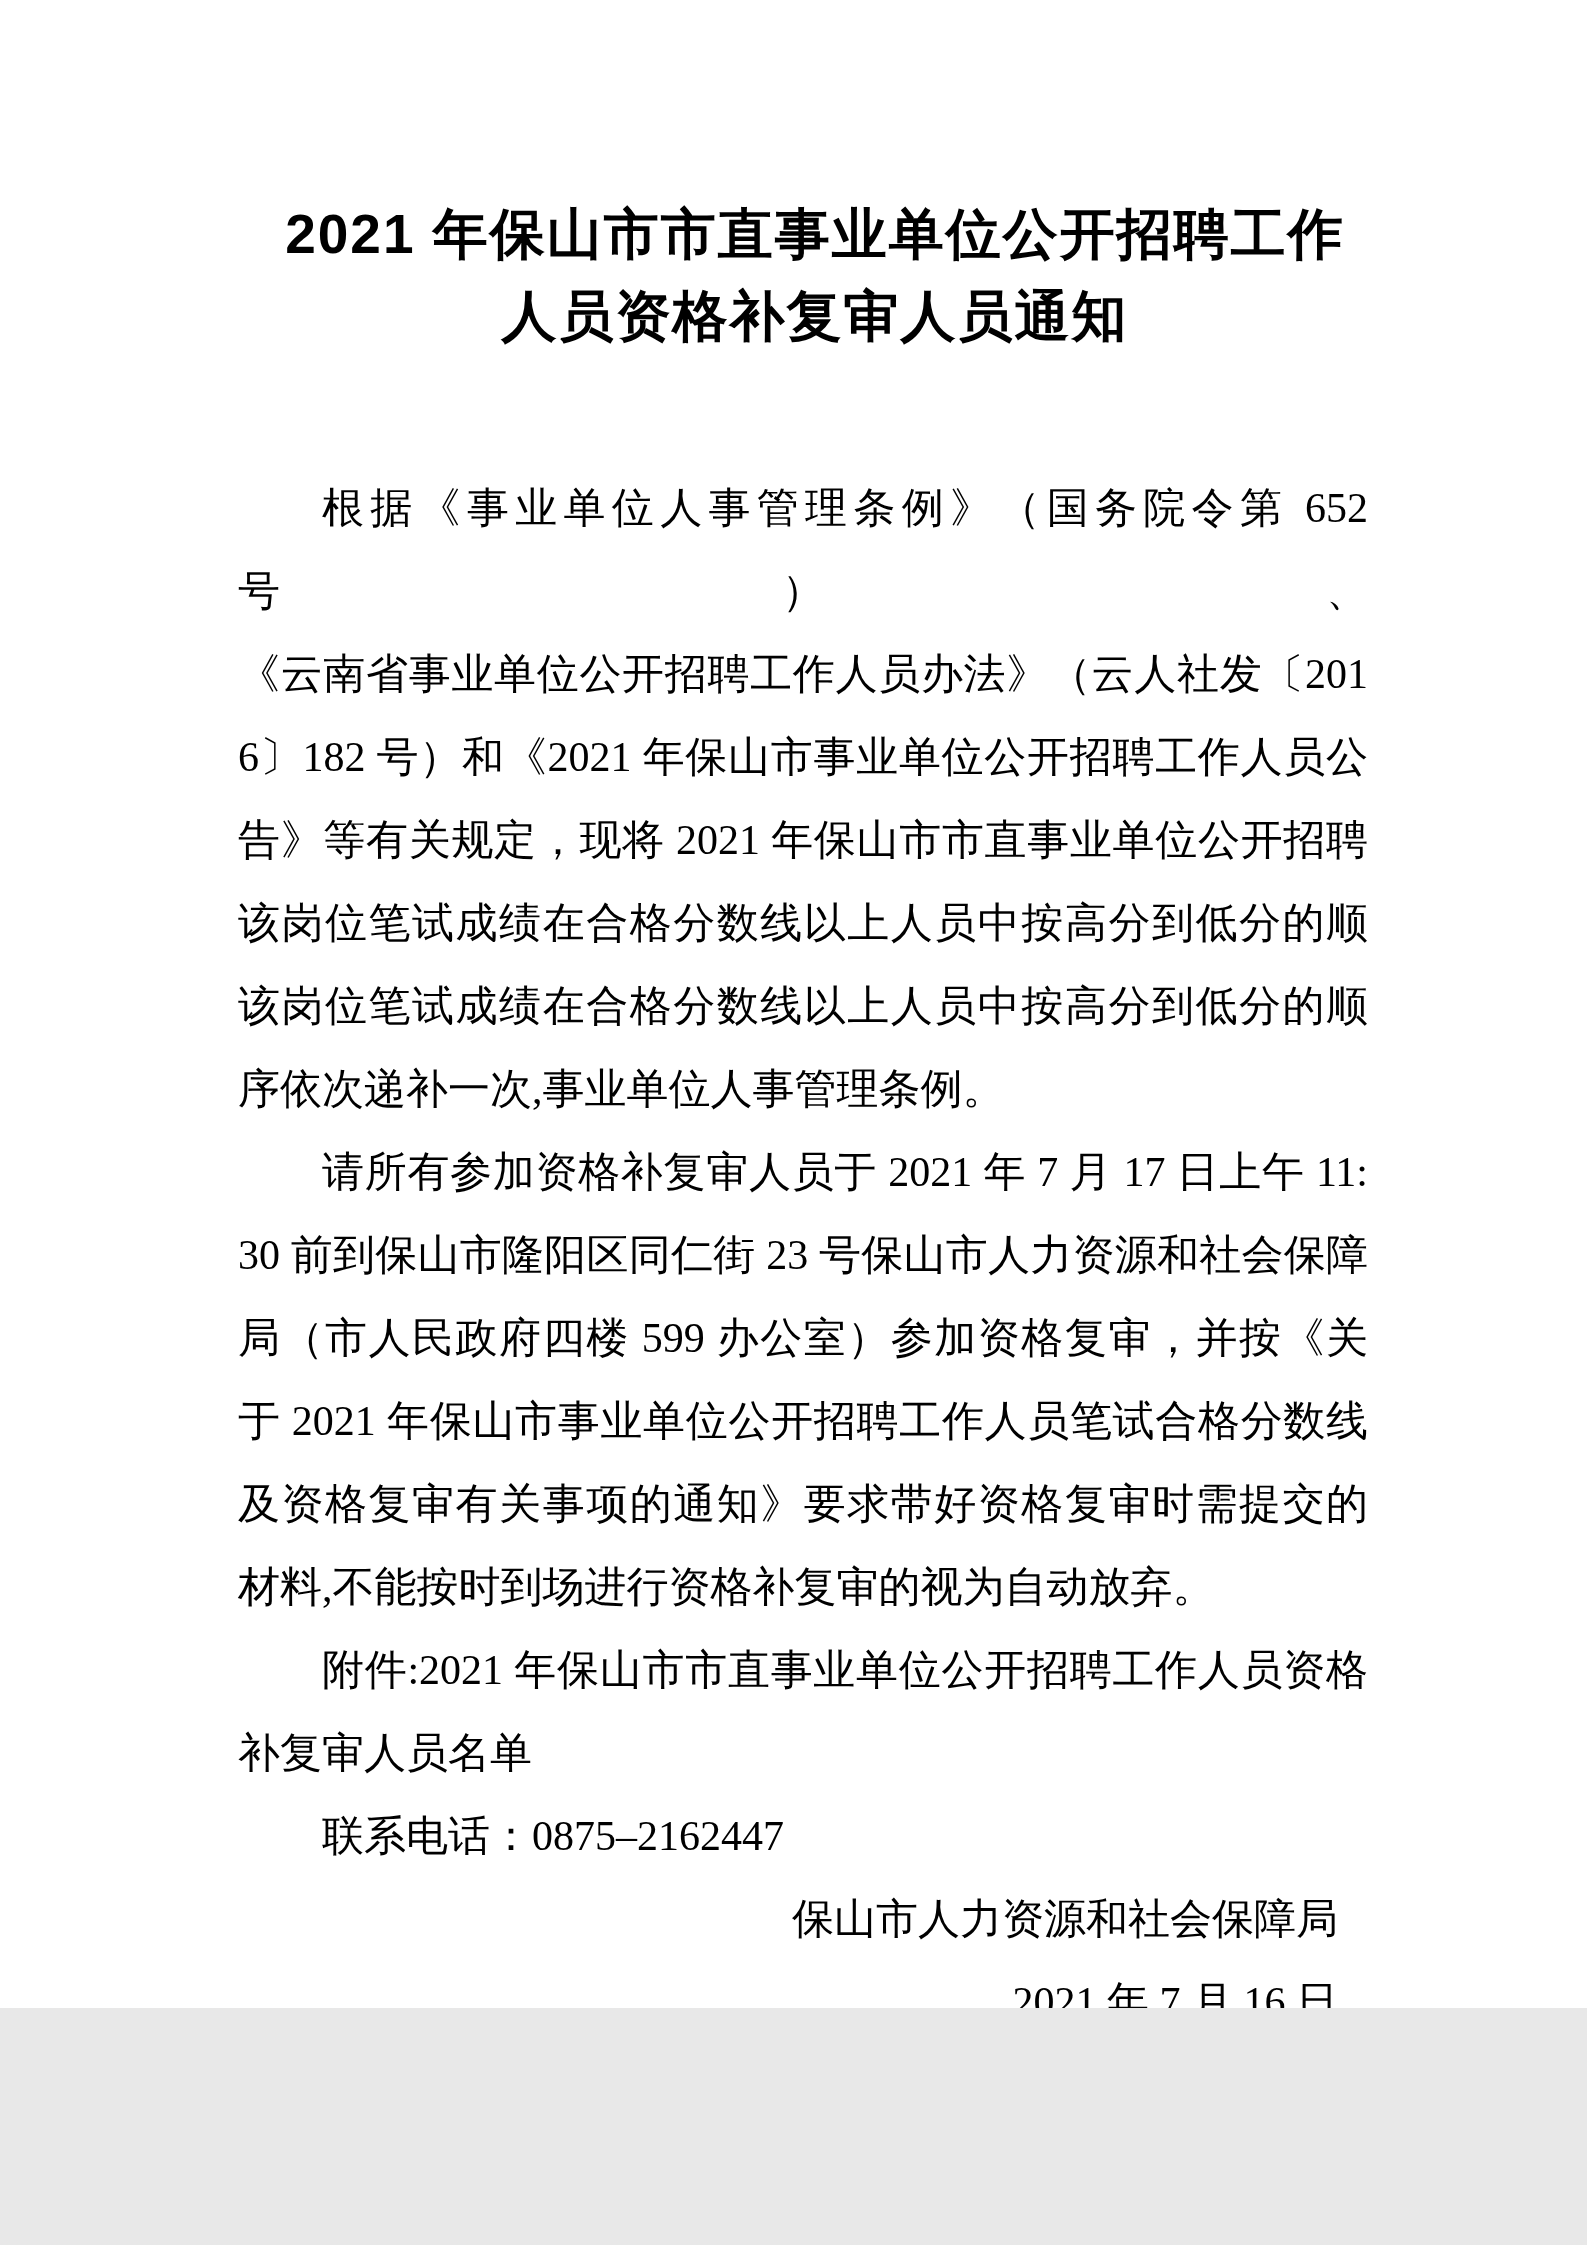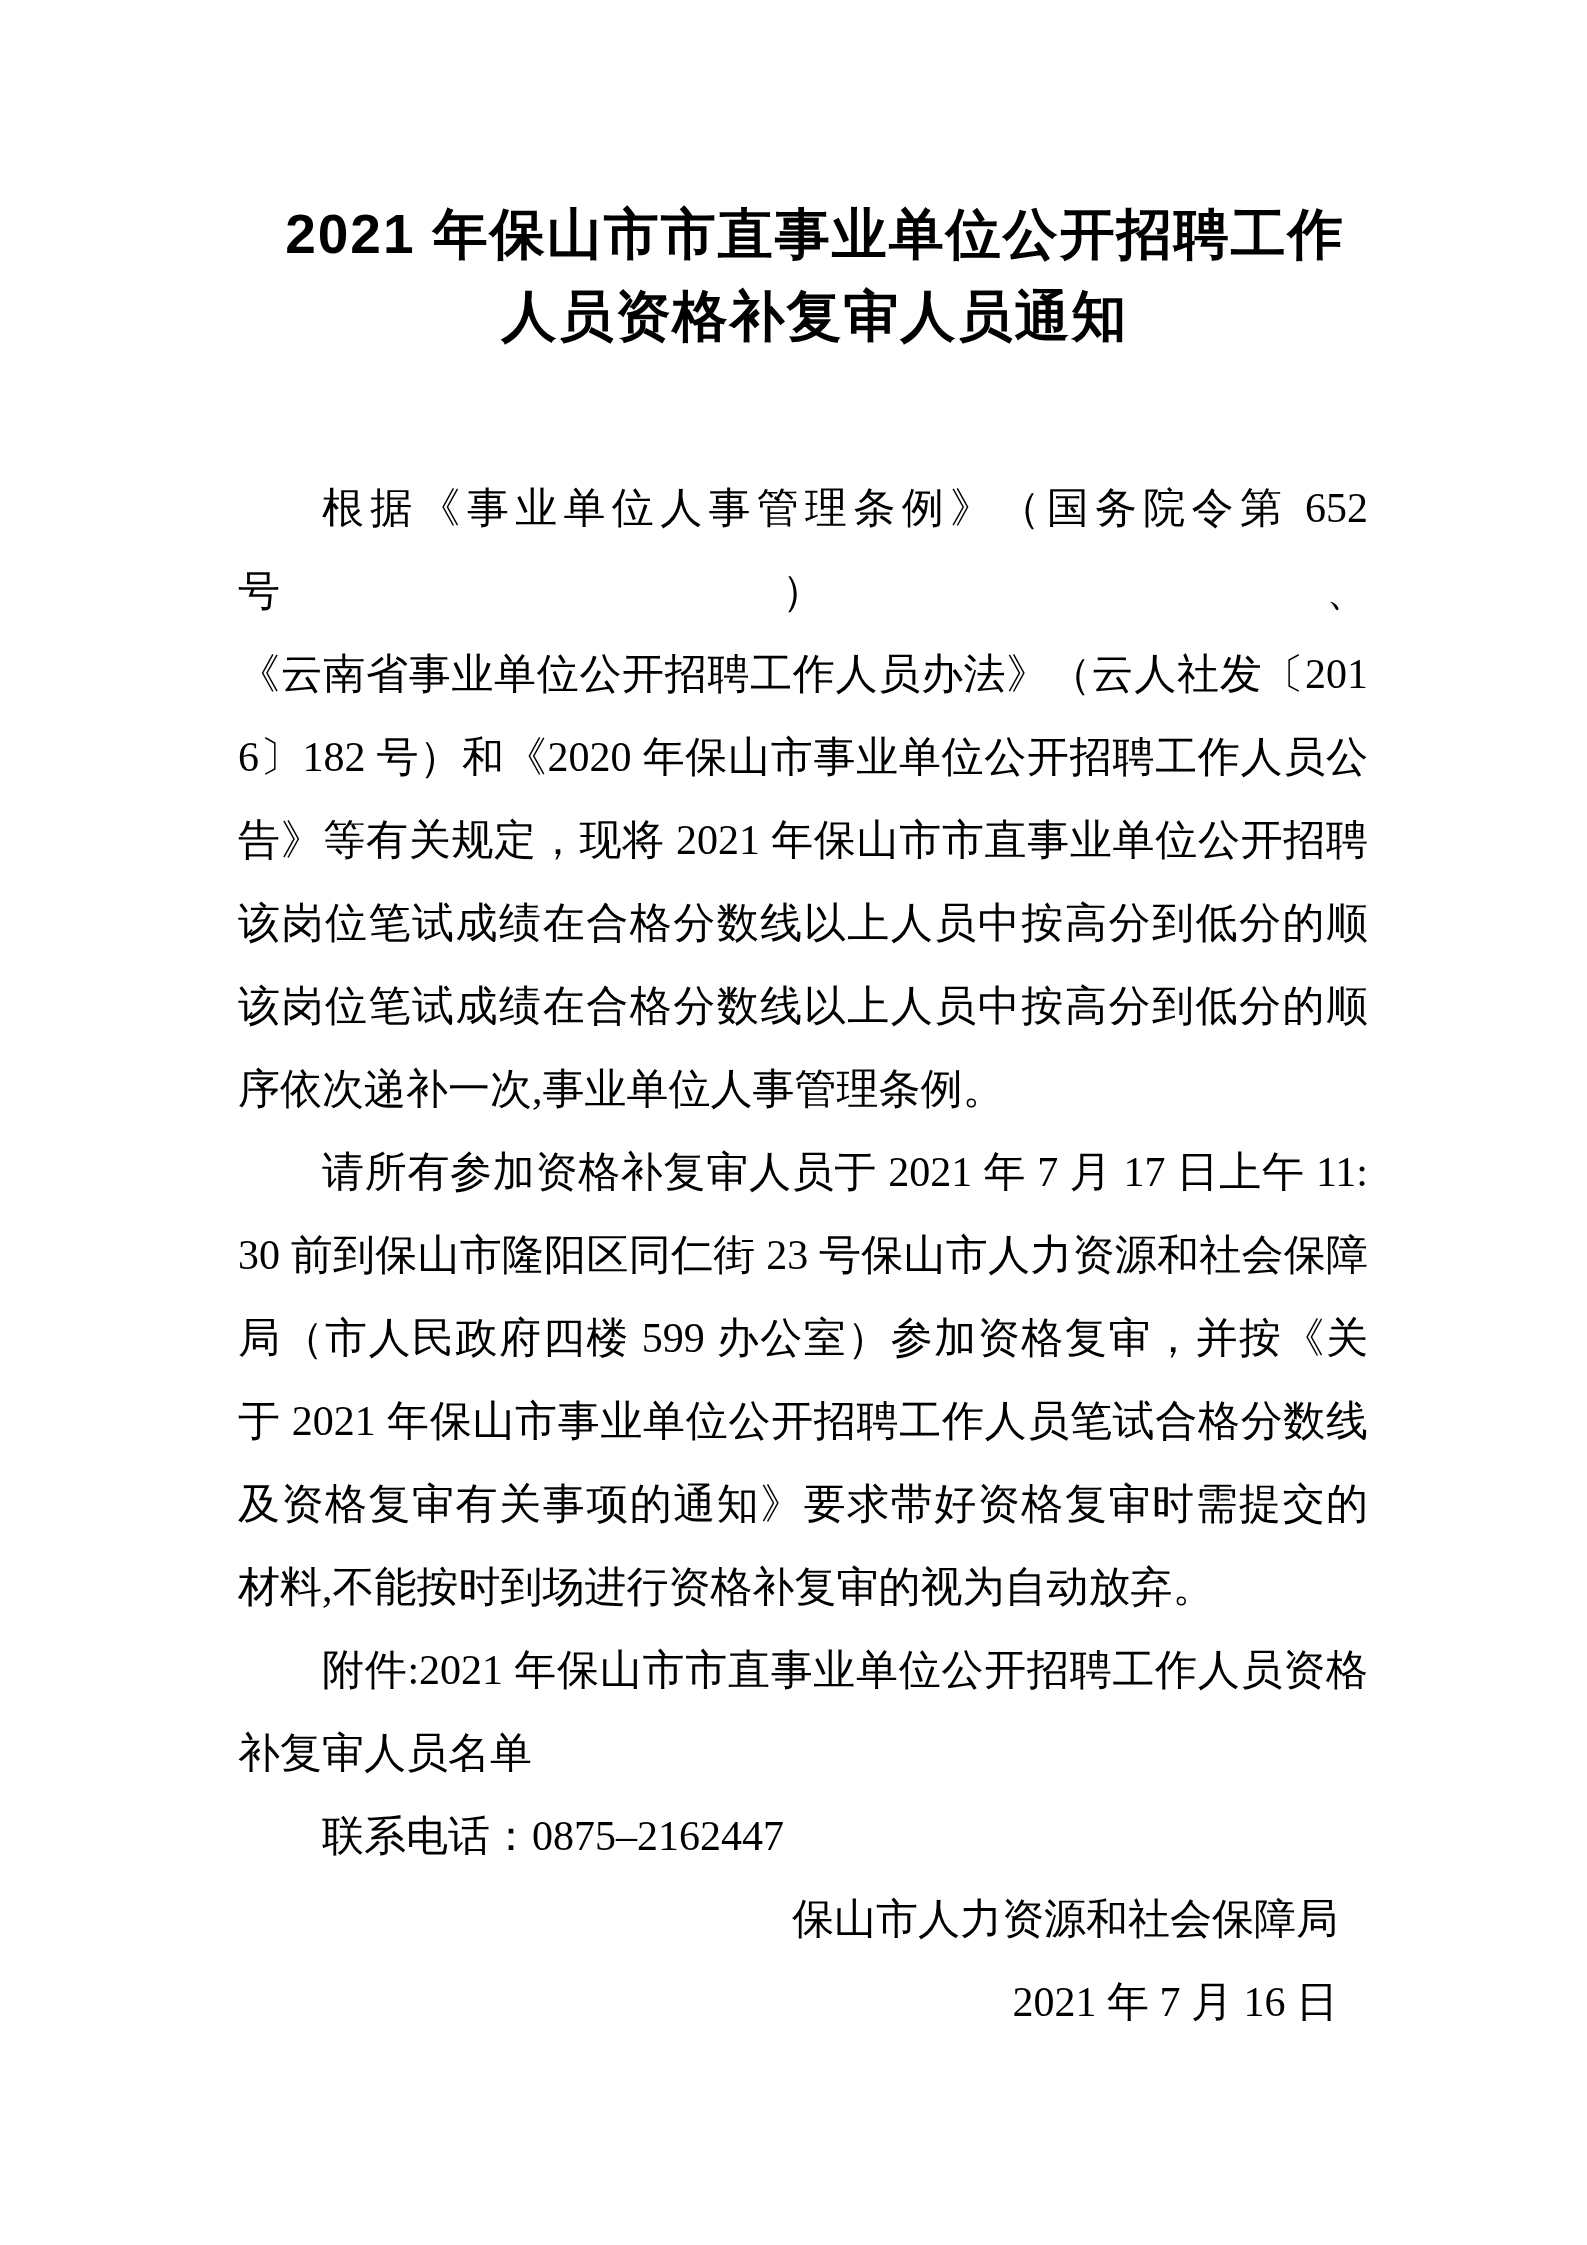--- a/index.html
+++ b/index.html
@@ -3,21 +3,21 @@
 <meta charset="utf-8">
 <style>
   html, body {
     margin: 0;
     padding: 0;
     background: #e8e8e8;
   }
   .page {
     position: relative;
     width: 1587px;
-    height: 2245px;
+    height: 2008px;
     margin: 0 auto;
     background: #ffffff;
     color: #000000;
     overflow: hidden;
   }
   .content {
     padding: 193px 219px 0 238px; 
   }
   .title-block {
     position: relative;
@@ -65,21 +65,21 @@
 
     <div class="title-block">
       <div class="title-line">2021 年保山市市直事业单位公开招聘工作</div>
       <div class="title-line">人员资格补复审人员通知</div>
     </div>
 
     <div class="body-block">
 
       <div class="body-line indent justify">根据《事业单位人事管理条例》（国务院令第 652 号）、</div>
       <div class="body-line justify">《云南省事业单位公开招聘工作人员办法》（云人社发〔201</div>
-      <div class="body-line justify">6〕182 号）和《2020 年保山市事业单位公开招聘工作人员公</div>
+      <div class="body-line justify">6〕182 号）和《2021 年保山市事业单位公开招聘工作人员公</div>
       <div class="body-line justify">告》等有关规定，现将 2021 年保山市市直事业单位公开招聘</div>
       <div class="body-line justify">该岗位笔试成绩在合格分数线以上人员中按高分到低分的顺</div>
       <div class="body-line justify">该岗位笔试成绩在合格分数线以上人员中按高分到低分的顺</div>
       <div class="body-line">序依次递补一次,事业单位人事管理条例。</div>
 
       <div class="body-line indent justify">请所有参加资格补复审人员于 2021 年 7 月 17 日上午 11:</div>
       <div class="body-line justify">30 前到保山市隆阳区同仁街 23 号保山市人力资源和社会保障</div>
       <div class="body-line justify">局（市人民政府四楼 599 办公室）参加资格复审，并按《关</div>
       <div class="body-line justify">于 2021 年保山市事业单位公开招聘工作人员笔试合格分数线</div>
       <div class="body-line justify">及资格复审有关事项的通知》要求带好资格复审时需提交的</div>

